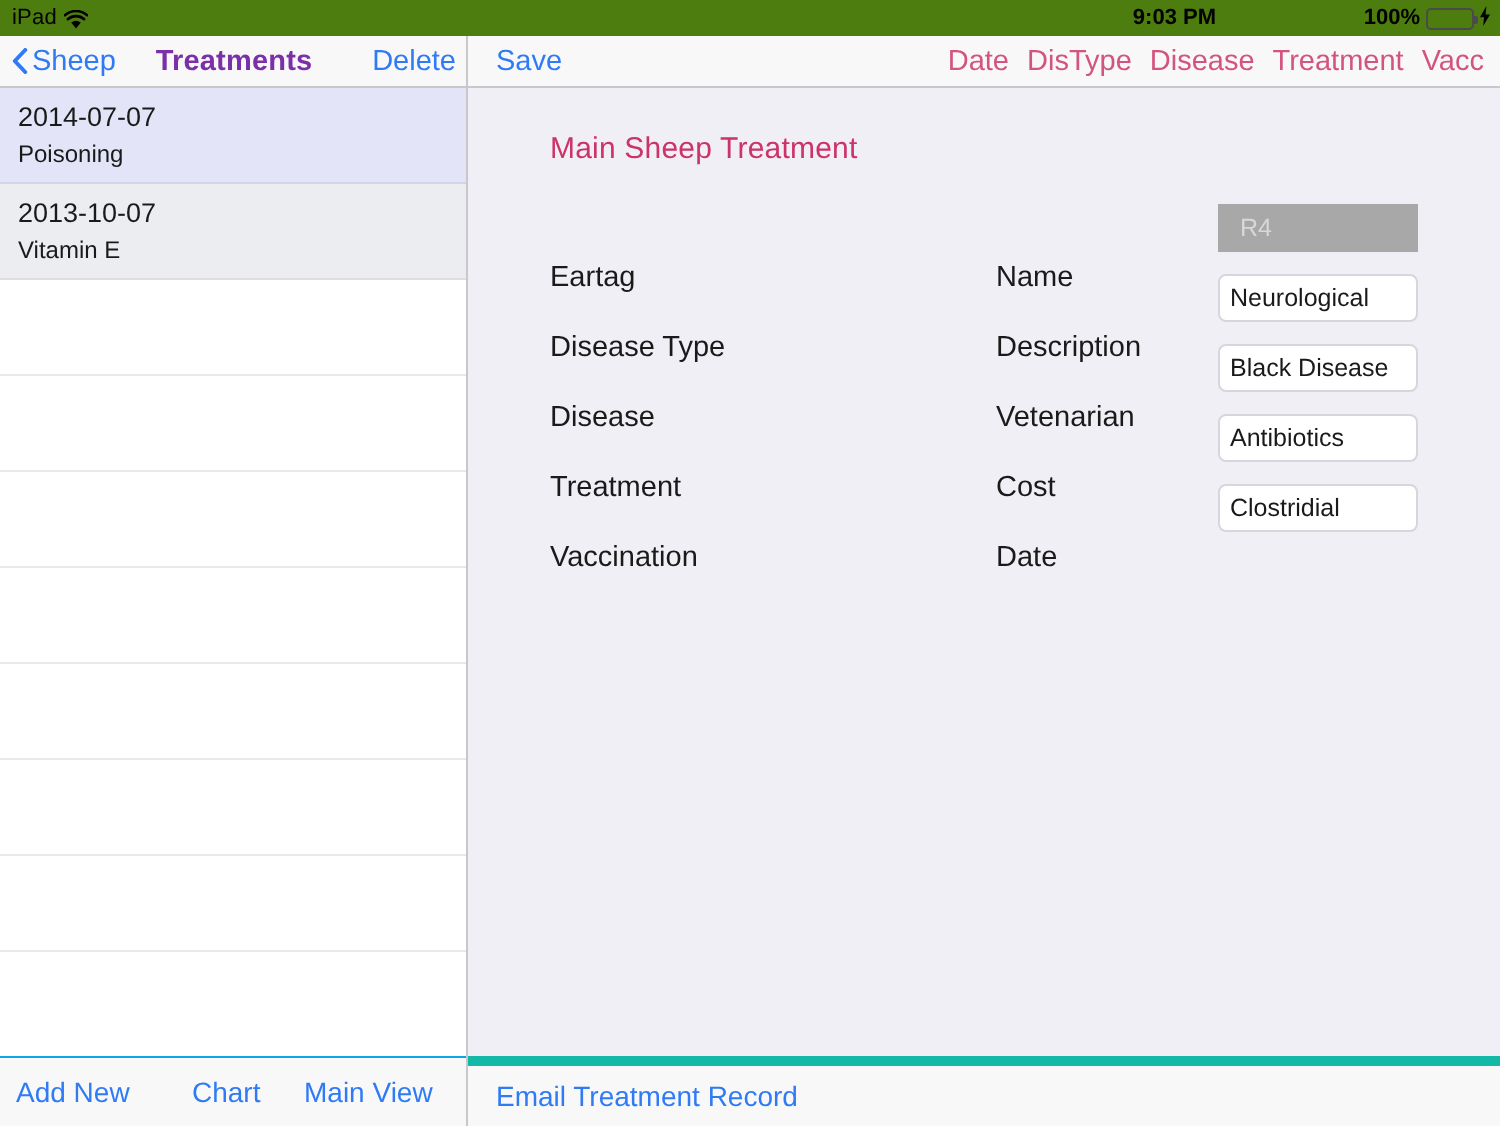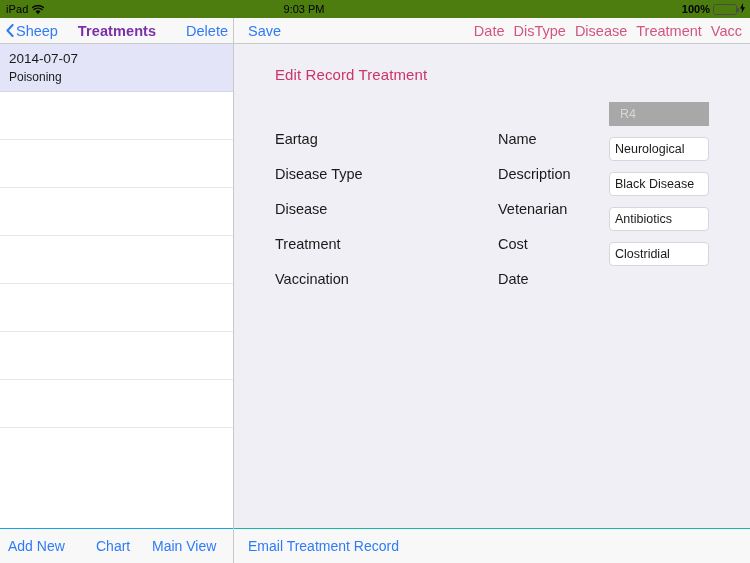--- a/index.html
+++ b/index.html
@@ -22,21 +22,21 @@
     font-size: 11px; color: #000;
   }
   .status-left {
     position: absolute; left: 6px;
     display: flex; align-items: center; gap: 4px;
   }
   .status-device { font-size: 11px; color: #000; letter-spacing: .1px; }
   .wifi-icon { display: inline-block; width: 12px; height: 10px; position: relative; top: 1px; }
   .status-center {
     position: absolute; left: 0; width: 608px;
-    text-align: center; font-size: 11px; font-weight: normal; color: #000;
+    text-align: right; font-size: 11px; font-weight: bold; color: #000;
   }
   .status-right {
     position: absolute; right: 5px;
     display: flex; align-items: center; gap: 3px;
     font-size: 11px; font-weight: bold; color: #000;
   }
   .battery {
     position: relative;
     width: 24px; height: 11px;
     border: 1px solid #4b4b4b;
@@ -199,21 +199,21 @@
   }
   .toolbar-left {
     position: absolute; left: 0; top: 0;
     width: 233px; height: 35px;
     border-top: 1px solid #0ea5e9;
     display: flex; align-items: center;
   }
   .toolbar-right {
     position: absolute; left: 234px; top: 0;
     width: 516px; height: 35px;
-    border-top: 1px solid #14b8a6;
+    border-top: 5px solid #14b8a6;
     display: flex; align-items: center;
   }
   .toolbar-divider {
     position: absolute; left: 233px; top: 0;
     width: 1px; height: 35px; background: #c8c7cc;
   }
   .tb-btn {
     position: absolute;
     font-size: 14px; color: #2f7bf6;
     cursor: pointer; white-space: nowrap;
@@ -278,36 +278,40 @@
   </div>
 
   <div class="master">
     <div class="list">
 
       <div class="list-item row-a">
         <div class="li-date">2014-07-07</div>
         <div class="li-sub">Poisoning</div>
       </div>
 
+      <div class="list-item row-b">
+        <div class="li-date">2013-10-07</div>
+        <div class="li-sub">Vitamin E</div>
+      </div>
 
 
       <div class="list-empty"></div>
       <div class="list-empty"></div>
       <div class="list-empty"></div>
       <div class="list-empty"></div>
       <div class="list-empty"></div>
       <div class="list-empty"></div>
       <div class="list-empty"></div>
     </div>
   </div>
 
   <div class="split-divider"></div>
 
   <div class="detail">
-    <div class="form-title">Edit Record Treatment</div>
+    <div class="form-title">Main Sheep Treatment</div>
 
     <div class="form-grid">
 
       <div class="field-row col-l" style="top:58px;  left:0; width:516px;">
         <span class="field-label">Eartag</span>
         <input class="field-input disabled" readonly="" value="R4" style="">
       </div>
 
       <div class="field-row col-l" style="top:93px;  left:0; width:516px;">
         <span class="field-label">Disease Type</span>

